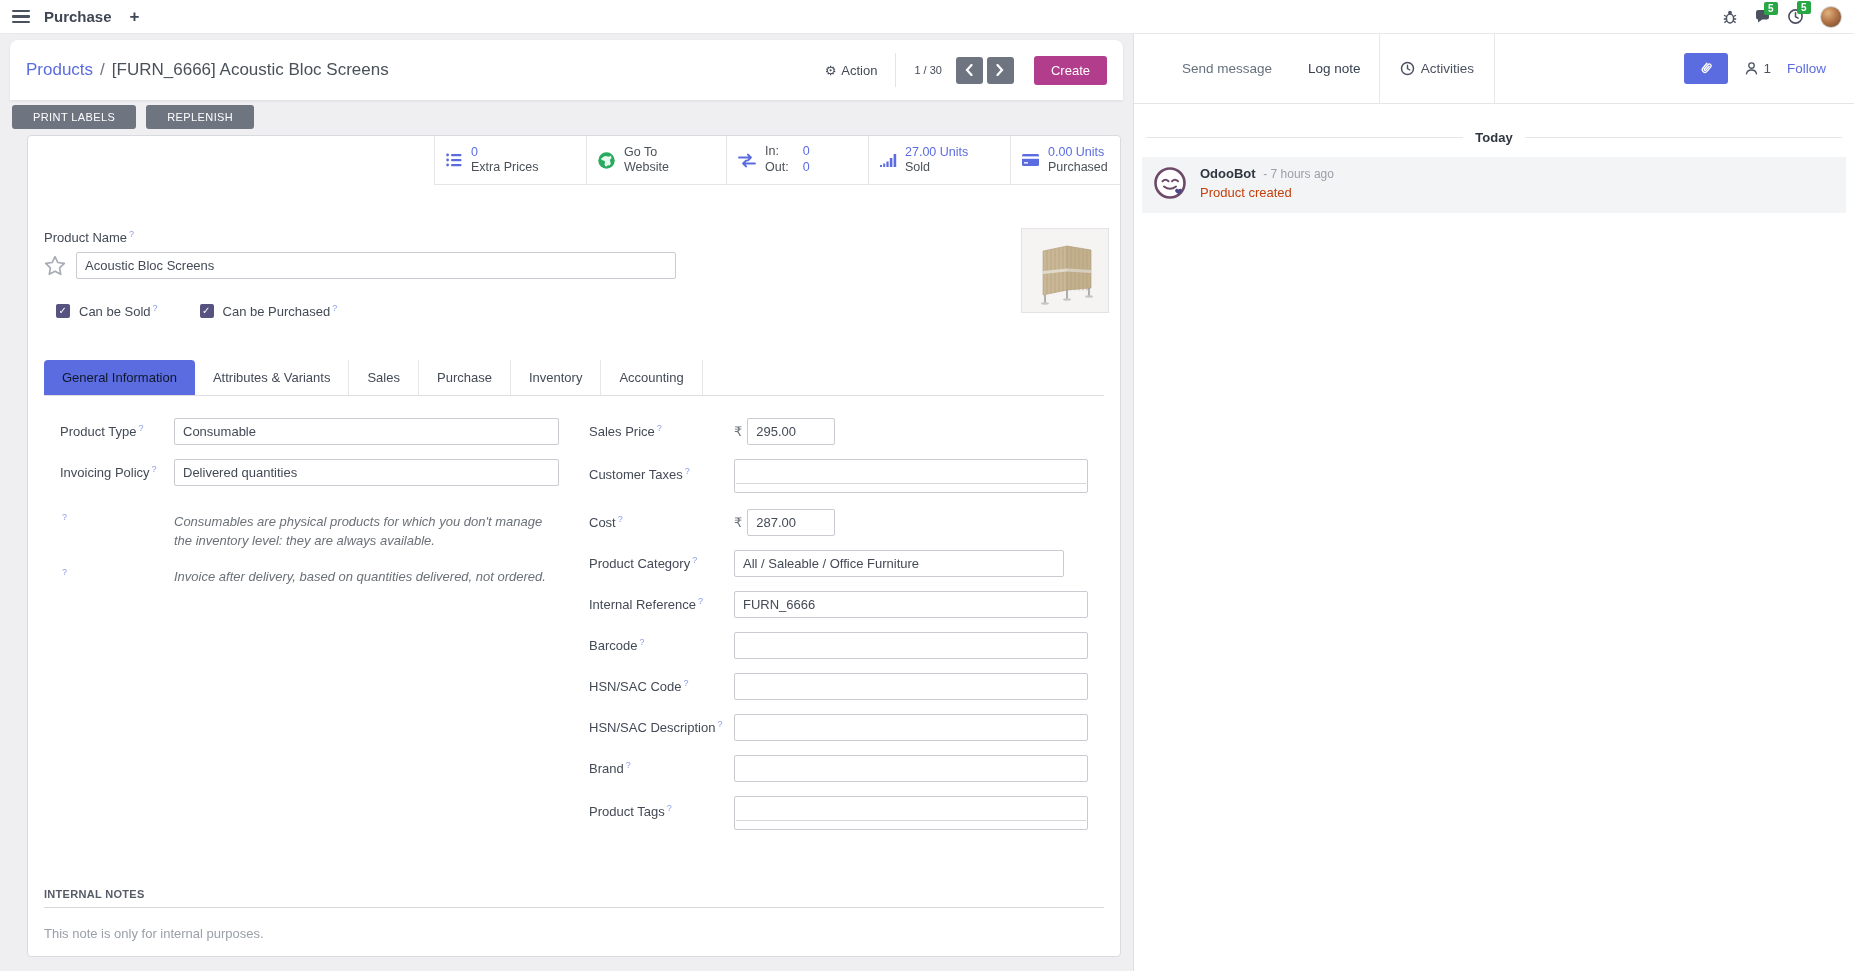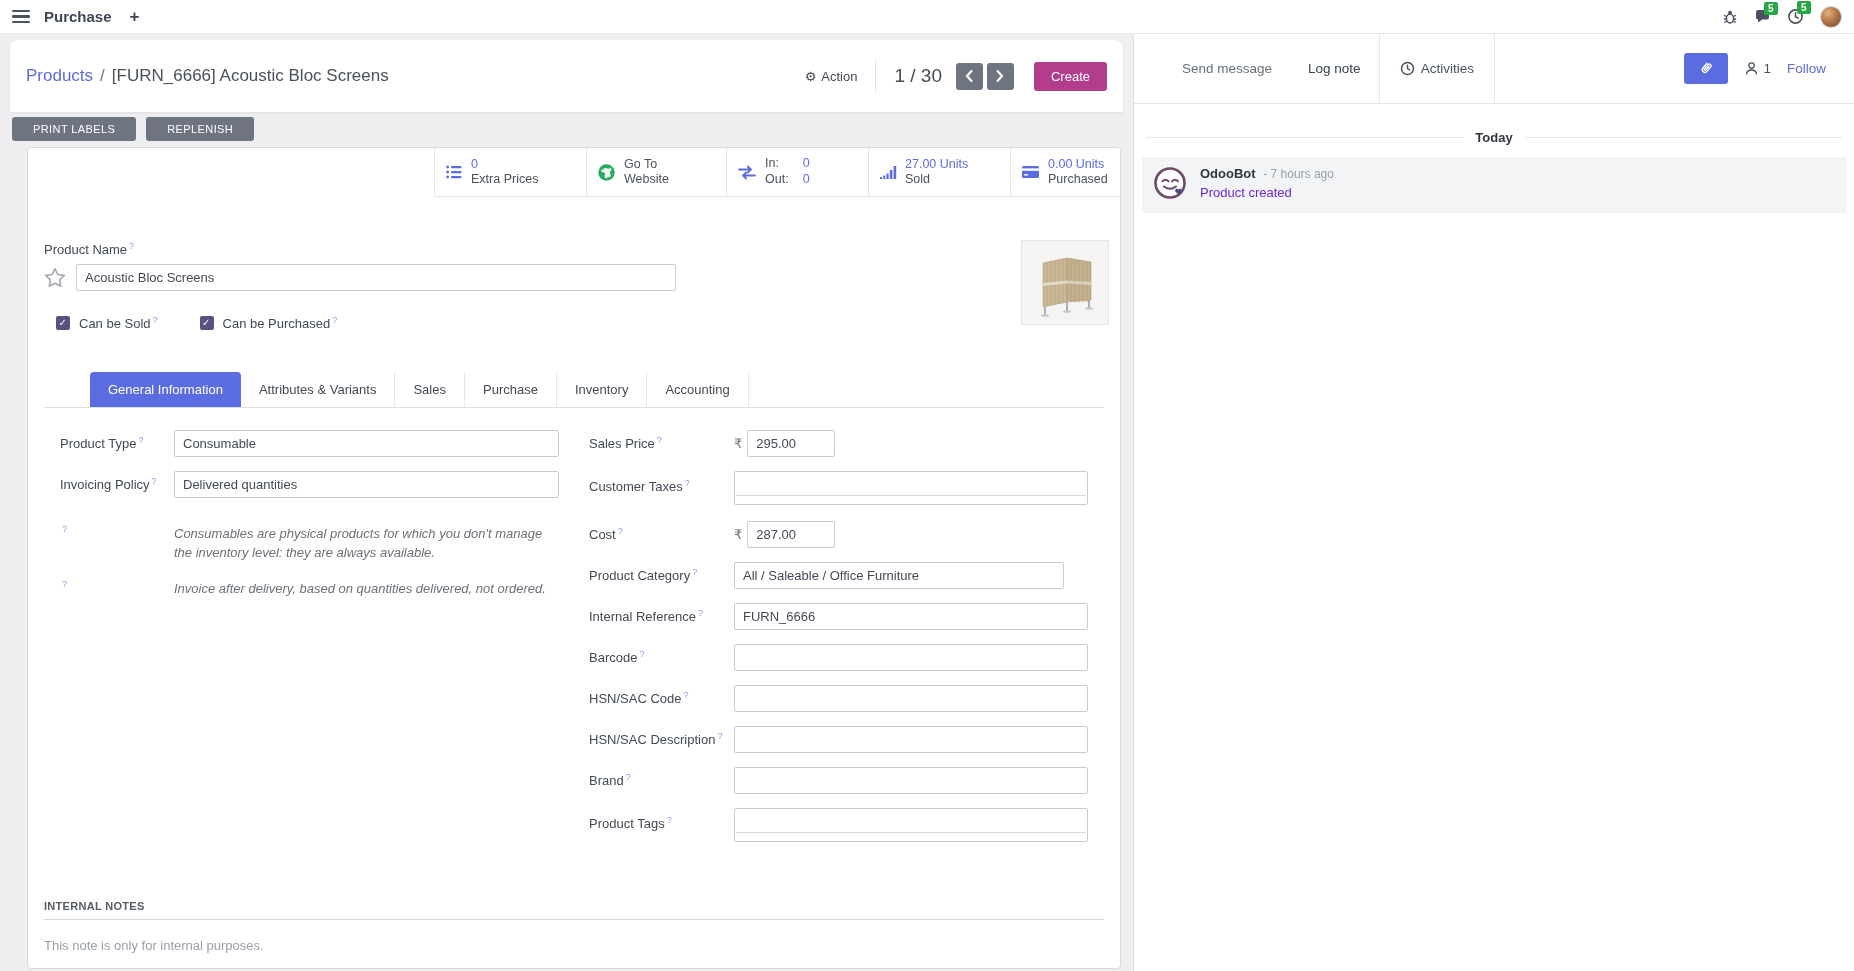--- a/index.html
+++ b/index.html
@@ -16,29 +16,29 @@
   .nav-icon { position:relative; display:flex; align-items:center; cursor:pointer; }
   .badge { position:absolute; top:-7px; left:10px; background:#28a745; color:#fff; font-size:10px; line-height:13px; padding:0 4px; border-radius:2px; font-weight:600; }
   .avatar { width:22px; height:22px; border-radius:50%; background:radial-gradient(circle at 35% 30%, #e0b27d 0%, #b5764a 45%, #6e4526 100%); border:1px solid #d0d0d0; }
 
   
   .main { display:flex; height:937px; }
   .left-pane { width:1133px; padding-top:6px; }
   .chatter { flex:1; background:#fff; border-left:1px solid #dfe0e4; }
 
   
-  .control-panel { margin:0 10px; height:72px; background:#fff; border-radius:8px 8px 0 0; box-shadow:0 1px 3px rgba(0,0,0,.08); display:flex; align-items:center; padding:0 16px; }
+  .control-panel { margin:0 10px; height:60px; background:#fff; border-radius:8px 8px 0 0; box-shadow:0 1px 3px rgba(0,0,0,.08); display:flex; align-items:center; padding:0 16px; }
   .breadcrumb { font-size:17px; display:flex; gap:7px; align-items:center; }
   .breadcrumb a { color:#5b6ce0; text-decoration:none; cursor:pointer; }
   .breadcrumb .sep { color:#70767f; }
   .breadcrumb .current { color:#4a5158; }
   .cp-right { margin-left:auto; display:flex; align-items:center; }
   .action-btn { display:flex; align-items:center; gap:5px; font-size:13px; color:#434a56; cursor:pointer; padding:0 18px; }
   .cp-sep { width:1px; height:34px; background:#e4e4e8; margin-right:18px; }
-  .pager-text { font-size:19px; color:#434a56; margin-right:14px; }
+  .pager-text { font-size:11px; color:#434a56; margin-right:14px; }
   .pager-btn { width:27px; height:27px; background:#6e7480; border:none; border-radius:3px; display:flex; align-items:center; justify-content:center; cursor:pointer; margin-right:4px; }
   .create-btn { margin-left:16px; background:#b13d8c; color:#fff; border:none; border-radius:3px; font-size:13px; padding:7px 17px; cursor:pointer; }
 
   
   .btn-row { padding:5px 12px 6px 12px; display:flex; gap:10px; }
   .gray-btn { background:#6e7480; color:#fff; border:none; border-radius:3px; font-size:11px; letter-spacing:.4px; padding:6px 21px; cursor:pointer; }
 
   
   .sheet { margin:0 12px 0 27px; background:#fff; border:1px solid #d9dadd; border-radius:4px; height:822px; position:relative; }
   .stat-row { display:flex; justify-content:flex-end; }
@@ -59,21 +59,21 @@
   .name-input { width:600px; height:27px; border:1px solid #c9cbd0; border-radius:2px; padding:0 8px; font-size:13px; color:#434a56; font-family:inherit; }
   .check-row { display:flex; align-items:center; gap:42px; margin-top:24px; padding-left:12px; }
   .check-item { display:flex; align-items:center; gap:9px; cursor:pointer;text-align:right; }
   .checkbox { width:14px; height:14px; background:#575380; border-radius:2px; position:relative; }
   .checkbox::after { content:"✓"; position:absolute; color:#fff; font-size:10px; left:2.5px; top:0.5px; font-weight:700; }
   .product-img { position:absolute; top:92px; right:11px; width:88px; height:85px; border:1px solid #e3e3e5; cursor:pointer; }
 
   
   .tabs { display:flex; margin-top:40px; border-bottom:1px solid #dededf; padding-left:0; }
   .tab { padding:10px 18px; font-size:13px; color:#434a56; border-right:1px solid #e8e8ea; cursor:pointer; white-space:nowrap; }
-  .tab.active { background:#5b6ce0; color:#ffffff; border-radius:4px 4px 0 0; border-right:none;margin-left:46px; }
+  .tab.active { background:#5b6ce0; color:#0f172a; border-radius:4px 4px 0 0; border-right:none; }
 
   
   .tab-content { display:flex; gap:30px; padding:22px 16px 0 16px; }
   .col { flex:1; }
   .frow { display:flex; align-items:center; margin-bottom:14px; min-height:27px; }
   .frow.top { align-items:flex-start; }
   .lbl-l { width:114px; flex:none; }
   .lbl-r { width:145px; flex:none; }
   .f-input { height:27px; border:1px solid #c9cbd0; border-radius:2px; padding:0 8px; font-size:13px; color:#434a56; width:100%; font-family:inherit; }
   .f-input.small { width:88px; }
@@ -101,21 +101,21 @@
   .followers { display:flex; align-items:center; gap:4px; color:#4a5260; font-size:13.5px; cursor:pointer; }
   .follow-link { color:#5b6ce0; font-size:13.5px; cursor:pointer; padding-right:8px; }
   .chatter-body { padding:26px 8px 0 8px; }
   .day-divider { display:flex; align-items:center; gap:12px; padding:0 4px; }
   .day-divider .line { flex:1; height:1px; background:#e6e6e9; }
   .day-label { font-size:13px; font-weight:700; color:#2f3640; }
   .message { margin-top:12px; background:#f3f4f6; display:flex; gap:12px; padding:8px 10px 10px 10px; }
   .msg-col { line-height:1.45; }
   .msg-author { font-weight:700; color:#2f3640; font-size:13px;margin-top:44px; }
   .msg-time { color:#9aa0a8; font-size:12px; margin-left:4px; }
-  .msg-body { color:#6d28d9; font-size:13px; }
+  .msg-body { color:#c2410c; font-size:13px; }
 </style>
 </head>
 <body>
 
 <div class="navbar">
   <div class="nav-left">
     <div class="hamburger">
         <span></span>
         <span></span>
         <span></span>

